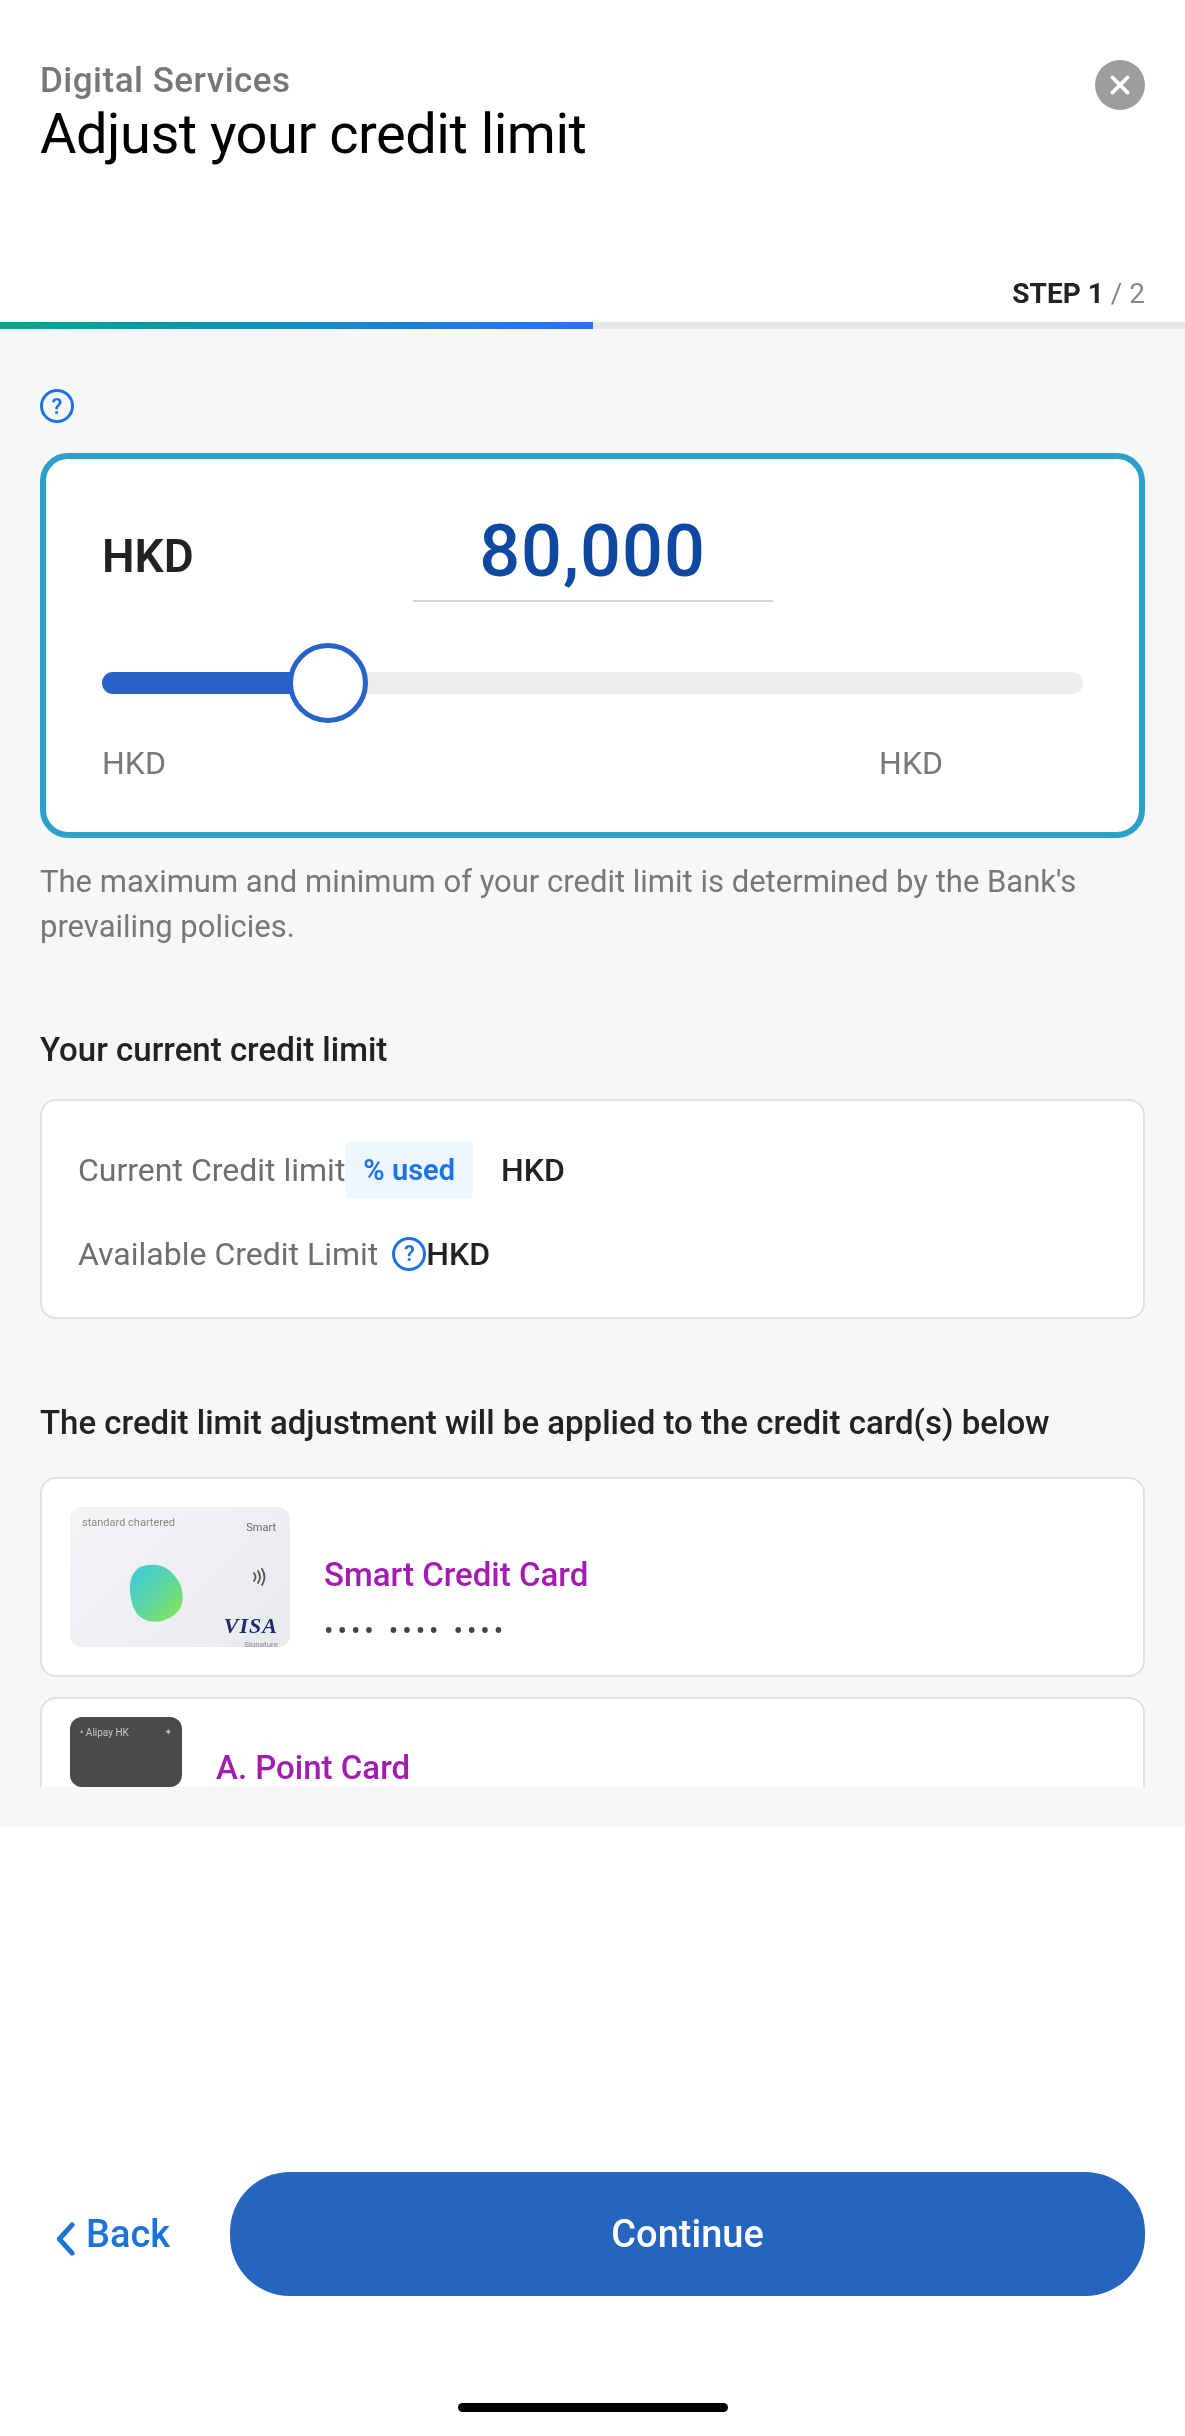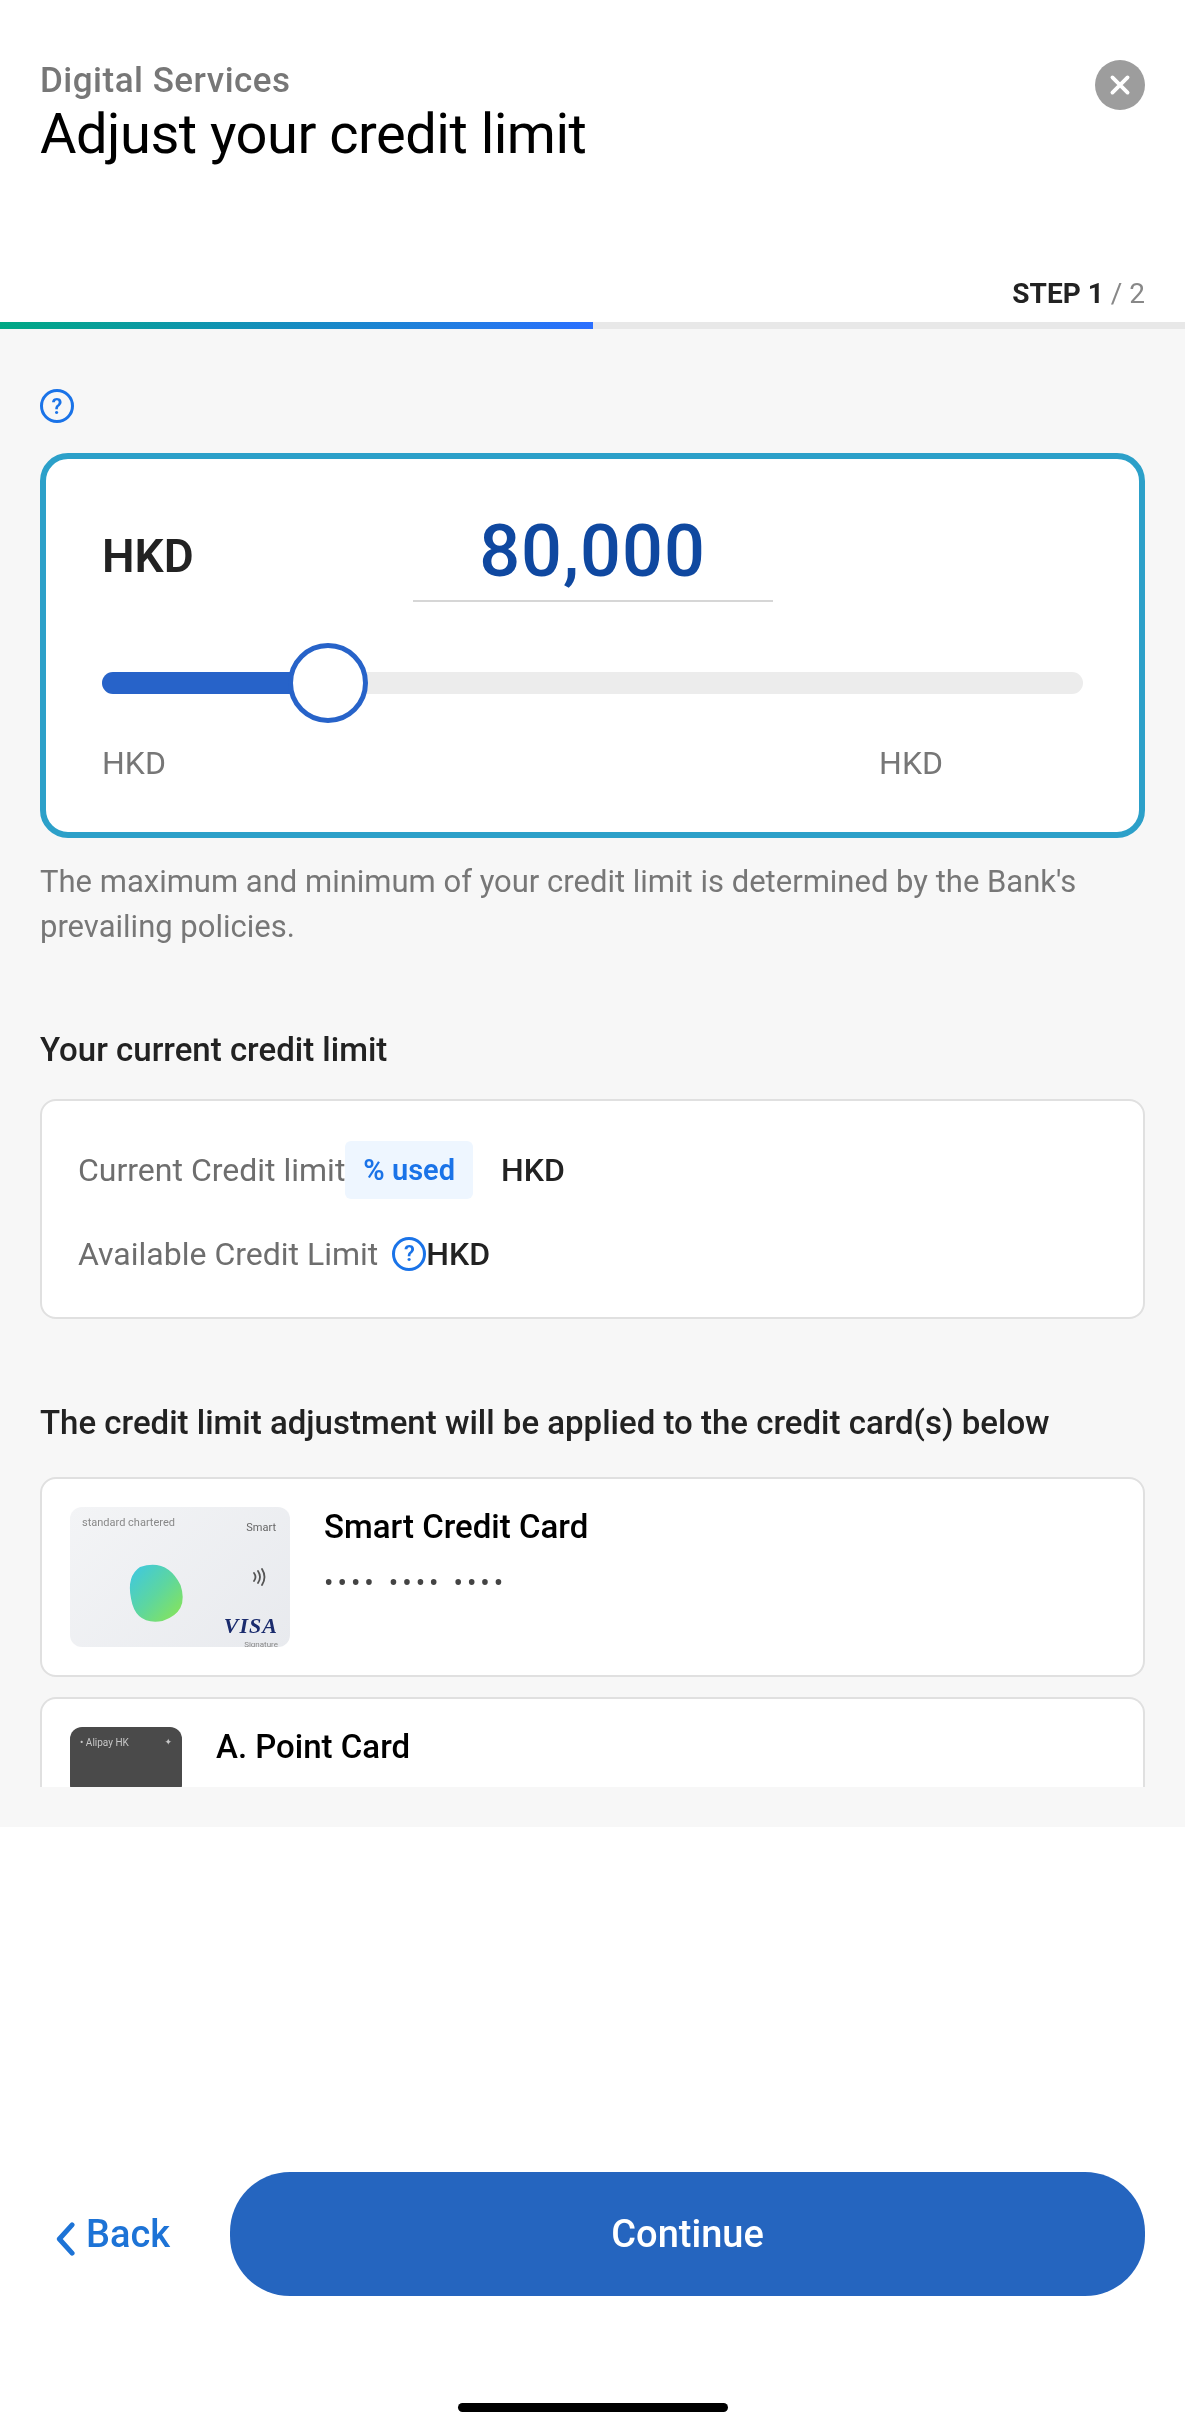--- a/index.html
+++ b/index.html
@@ -207,21 +207,21 @@
       margin-top: 80px;
       line-height: 1.45;
     }
     .card-row {
       margin-top: 30px;
       background: #fff;
       border: 2px solid #e0e0e0;
       border-radius: 16px;
       padding: 28px 28px;
       display: flex;
-      align-items: flex-start;
+      align-items: flex-end;
       gap: 34px;
     }
     .card-image {
       width: 220px;
       height: 140px;
       border-radius: 12px;
       position: relative;
       overflow: hidden;
     }
     .card-image.smart {
@@ -252,21 +252,21 @@
       width: 112px;
       height: 70px;
     }
     .card-image.apoint .alipay {
       position: absolute; top: 10px; left: 10px; font-size: 10px; color: #c7c7c7;
     }
     .card-image.apoint .sc {
       position: absolute; top: 10px; right: 10px; font-size: 9px; color: #c7c7c7;
     }
     .card-info { display: flex; flex-direction: column; gap: 20px; }
-    .card-name { font-size: 33px; color: #000000; font-weight: 500; }
+    .card-name { font-size: 33px; color: #a21caf; font-weight: 500; }
     .card-number { font-size: 28px; color: #444; letter-spacing: 4px; }
 
     .card-row.partial {
       margin-top: 20px;
       border-bottom: none;
       border-radius: 16px 16px 0 0;
       padding-bottom: 0;
       height: 90px;
       overflow: hidden;
     }

